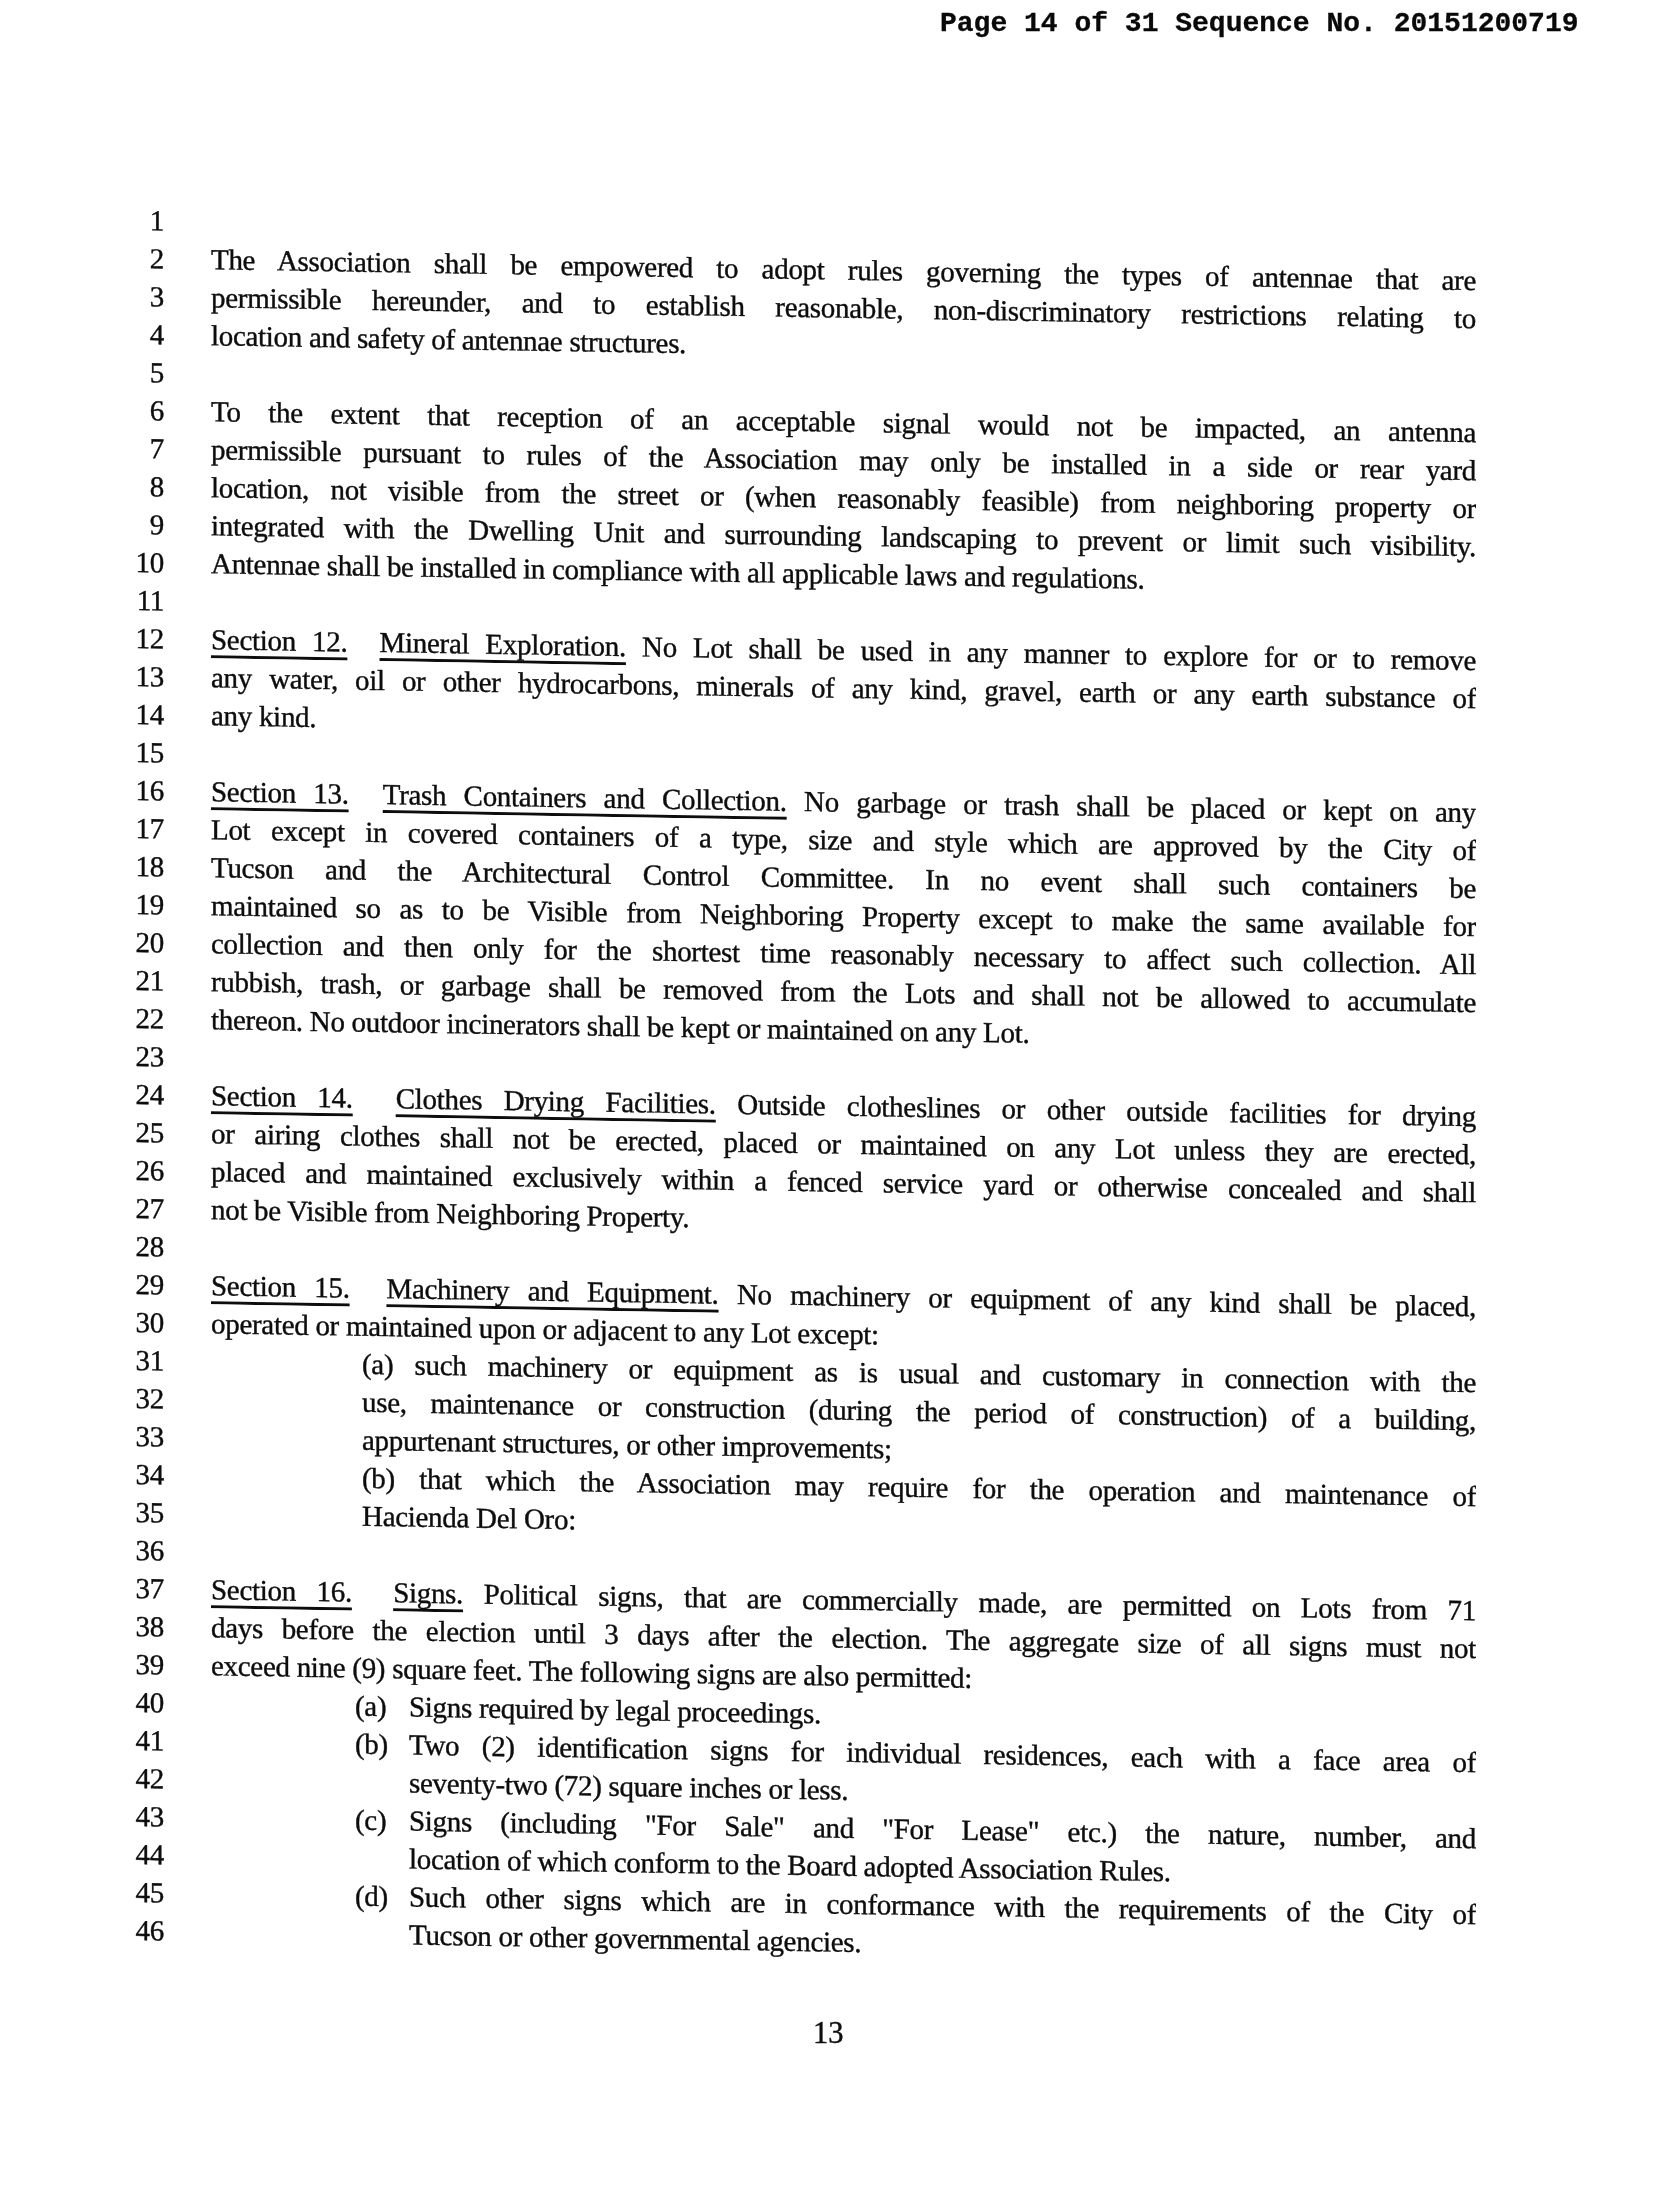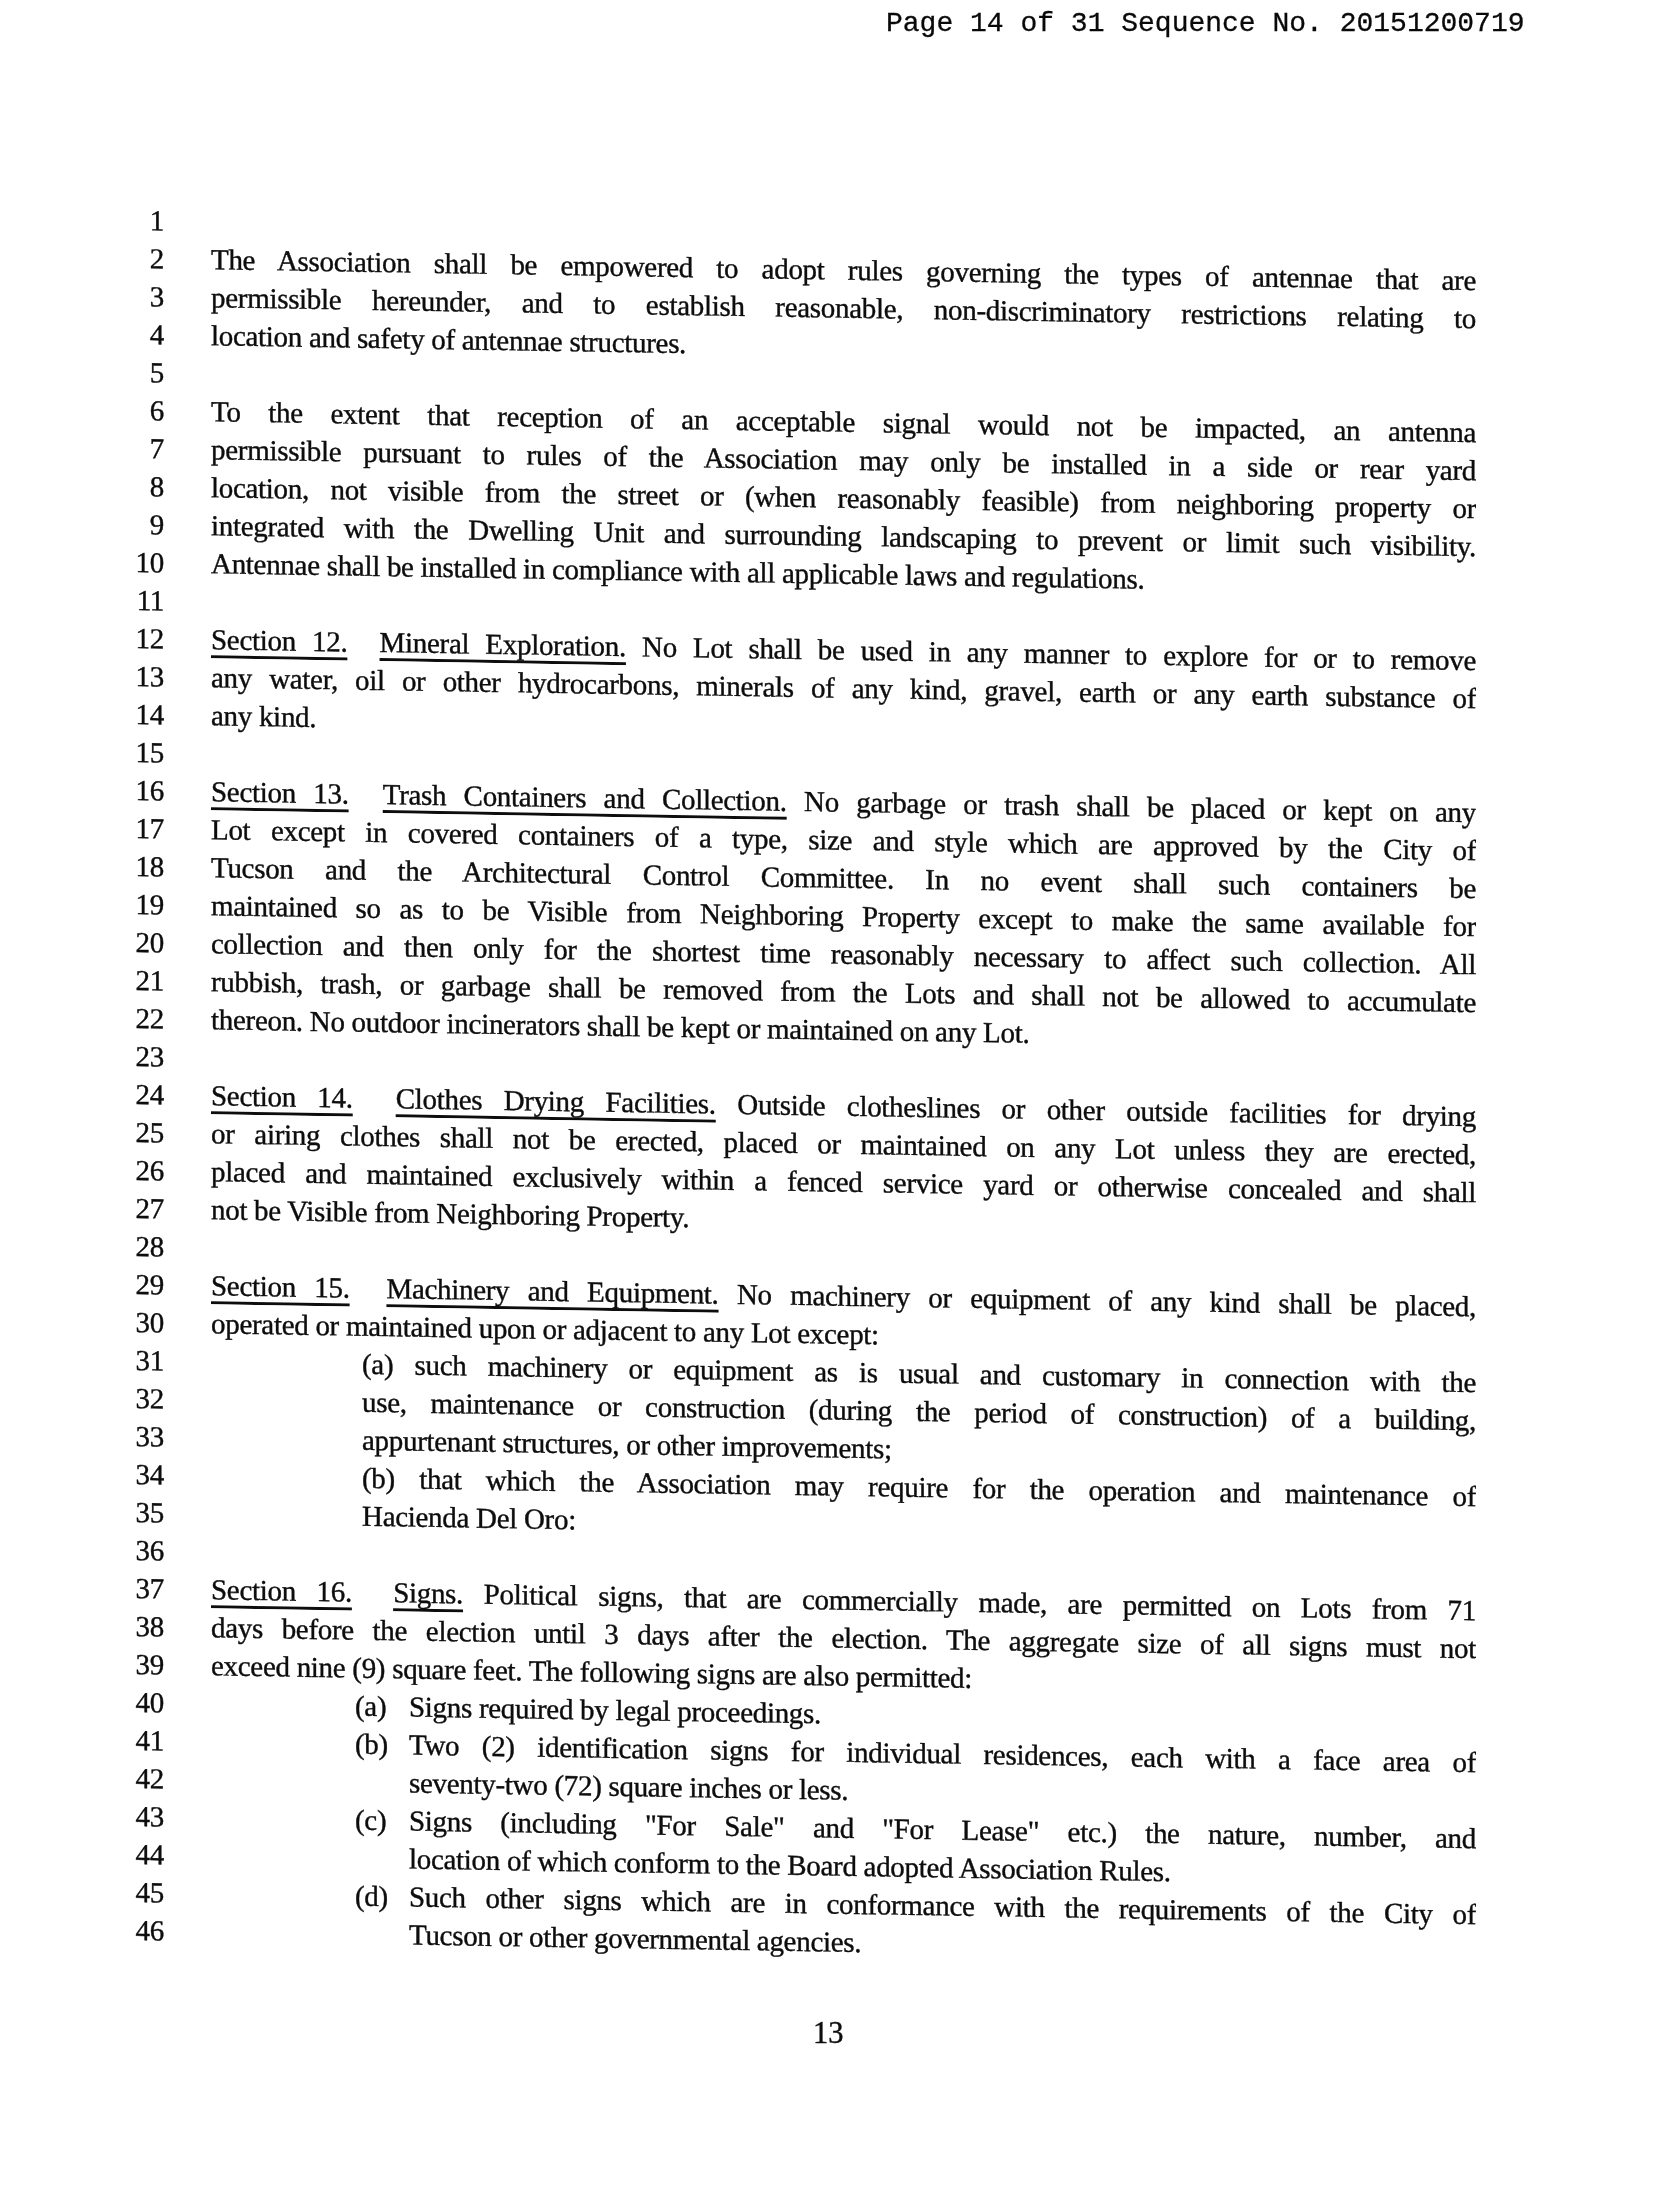--- a/index.html
+++ b/index.html
@@ -9,24 +9,24 @@
     width: 1676px;
     height: 2194px;
     margin: 0 auto;
     background: #ffffff;
     overflow: hidden;
     font-family: "Liberation Serif", serif;
     color: #0d0d0d;
   }
   .header {
     position: absolute;
-    left: 886px;
+    left: 940px;
     top: 9px;
     font-family: "Liberation Mono", monospace;
-    font-weight: 400;
+    font-weight: 700;
     font-size: 28px;
     line-height: 30px;
     white-space: pre;
     color: #090909;
     -webkit-text-stroke: 0.3px #090909;
   }
   .doc {
     position: absolute;
     left: 0;
     top: 201px;

